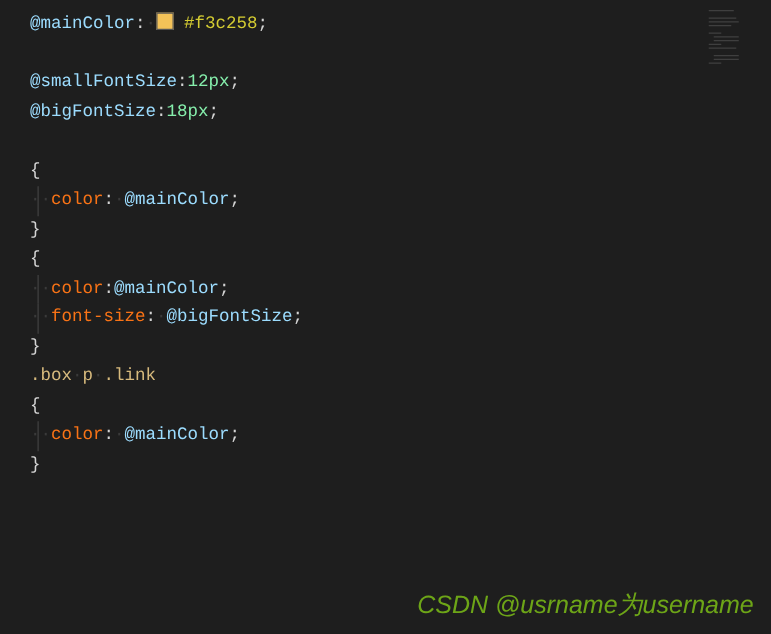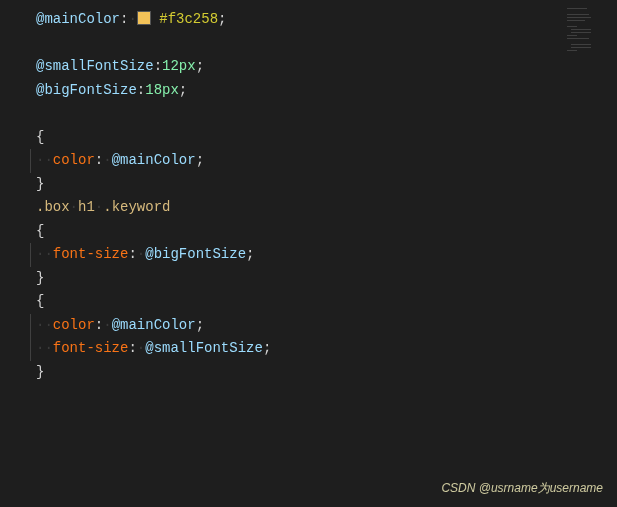--- a/index.html
+++ b/index.html
@@ -10,21 +10,21 @@
     width: 617px;
     height: 507px;
     overflow: hidden;
     position: relative;
   }
   .editor {
     padding: 8px 0px;
     line-height: 23.5px;
   }
   .line {
-    padding-left: 36px;
+    padding-left: 24px;
     position: relative;
     white-space: pre;
   }
   .indent-bar {
     border-left: 1px solid #404040;
     position: absolute;
     top: 0; bottom: 0;
     left: 30px;
   }
   .c-var   { color: #9cdcfe; }
@@ -58,23 +58,23 @@
     background-size:
       20px 1px, 22px 1px, 24px 1px, 18px 1px, 10px 1px, 20px 1px, 20px 1px, 10px 1px, 22px 1px, 20px 1px, 20px 1px, 10px 1px;
     background-position:
       0 3px, 0 9px, 0 12px, 0 15px, 0 21px, 4px 24px, 4px 27px, 0 30px, 0 33px, 4px 39px, 4px 42px, 0 45px;
     opacity: .6;
   }
   .watermark {
     position: absolute;
     bottom: 10px;
     right: 14px;
-    color: #fef9c3;
+    color: #84cc16;
     font-family: Arial, sans-serif;
-    font-size: 12px;
+    font-size: 20px;
     font-style: italic;
     opacity: .78;
   }
 </style>
 </head>
 <body>
 
 <div class="minimap"></div>
 
 <div class="editor">
@@ -87,25 +87,25 @@
 
 
 <div class="line"><span class="c-var">@bigFontSize</span><span class="c-punc">:</span><span class="c-value">18px</span><span class="c-punc">;</span></div>
 
 <div class="line">&nbsp;</div>
 
 <div class="line"><span class="c-brace">{</span></div>
 <div class="line"><span class="indent-bar"></span><span class="ws">··</span><span class="c-prop">color</span><span class="c-punc">:</span><span class="ws">·</span><span class="c-var">@mainColor</span><span class="c-punc">;</span></div>
 <div class="line"><span class="c-brace">}</span></div>
 
-<div class="line"><span class="c-sel">.box<span class="ws">·</span>h1<span class="ws">·</span>.keyword</span></div>
 <div class="line"><span class="c-brace">{</span></div>
+<div class="line"><span class="indent-bar"></span><span class="ws">··</span><span class="c-prop">color</span><span class="c-punc">:</span><span class="c-var">@mainColor</span><span class="c-punc">;</span></div>
 <div class="line"><span class="indent-bar"></span><span class="ws">··</span><span class="c-prop">font-size</span><span class="c-punc">:</span><span class="ws">·</span><span class="c-var">@bigFontSize</span><span class="c-punc">;</span></div>
 <div class="line"><span class="c-brace">}</span></div>
 
+<div class="line"><span class="c-sel">.box<span class="ws">·</span>p<span class="ws">·</span>.link</span></div>
 <div class="line"><span class="c-brace">{</span></div>
 <div class="line"><span class="indent-bar"></span><span class="ws">··</span><span class="c-prop">color</span><span class="c-punc">:</span><span class="ws">·</span><span class="c-var">@mainColor</span><span class="c-punc">;</span></div>
-<div class="line"><span class="indent-bar"></span><span class="ws">··</span><span class="c-prop">font-size</span><span class="c-punc">:</span><span class="ws">·</span><span class="c-var">@smallFontSize</span><span class="c-punc">;</span></div>
 <div class="line"><span class="c-brace">}</span></div>
 
 </div>
 
 <div class="watermark">CSDN @usrname为username</div>
 
 </body></html>

